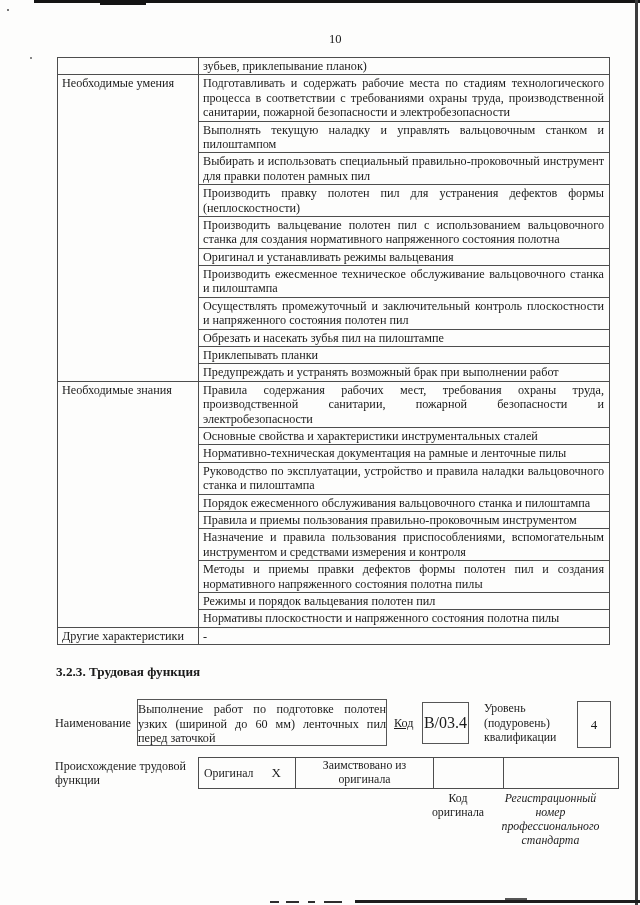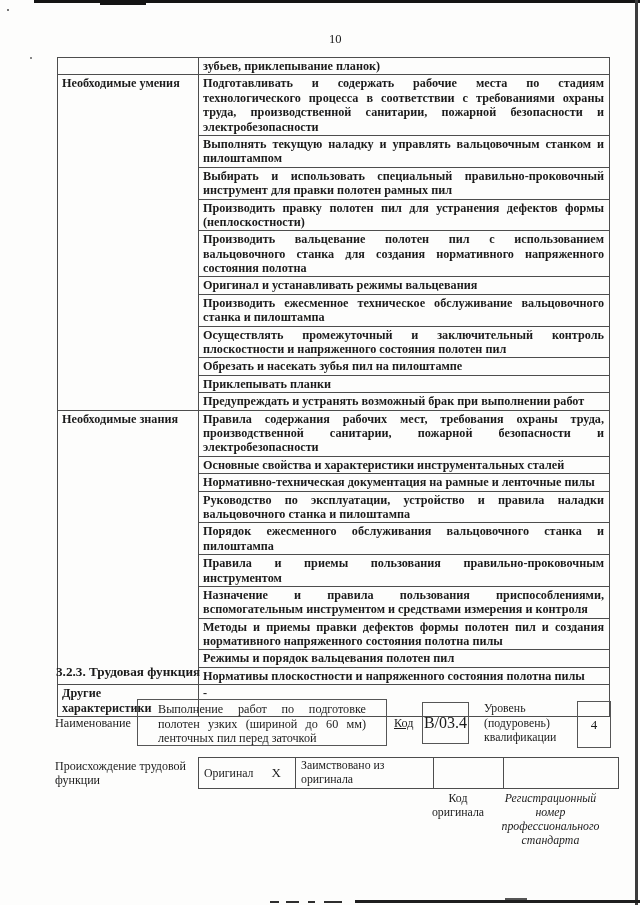--- a/index.html
+++ b/index.html
@@ -34,36 +34,35 @@
   
   .main-table{
     position:absolute;left:57px;top:57px;width:553px;
     border-collapse:collapse;table-layout:fixed;
     font-size:12.2px;line-height:1.18;
   }
   .main-table td{
     border:1px solid var(--border);
     padding:1px 5px 1px 4px;
     vertical-align:top;
-    font-weight:bold;
   }
   .main-table td.label-cell{width:131px;text-align:left;}
   .main-table td.item-cell{text-align:justify;}
 
   .section-heading{
     position:absolute;left:56px;top:664px;
     font-weight:bold;font-size:13.2px;
   }
 
   
   .name-label{position:absolute;left:55px;top:716px;font-size:12.2px;}
   .name-box{
     position:absolute;left:137px;top:699px;width:250px;height:47px;
     border:1.5px solid #565656;box-sizing:border-box;
-    padding:2px 20px;font-size:12.2px;line-height:1.2;text-align:justify;
+    padding:2px 0;font-size:12.2px;line-height:1.2;text-align:justify;
   }
   .code-label{position:absolute;left:394px;top:716px;font-size:12.2px;text-decoration:underline;}
   .code-box{
     position:absolute;left:422px;top:702px;width:47px;height:42px;
     border:1.5px solid #565656;box-sizing:border-box;
     display:flex;align-items:center;justify-content:center;font-size:16px;
   }
   .level-label{
     position:absolute;left:484px;top:701px;width:86px;
     font-size:11.8px;line-height:1.25;
@@ -81,21 +80,21 @@
   }
   .origin-table{
     position:absolute;left:188px;top:757px;width:420px;
     border-collapse:collapse;table-layout:fixed;font-size:11.8px;margin-left:10px;
   }
   .origin-table td{
     border:1px solid var(--border);vertical-align:middle;
     padding:1px 5px;height:27px;box-sizing:border-box;
   }
   .origin-table td.c1{width:97px;}
-  .origin-table td.c2{width:138px;vertical-align:top;line-height:1.18;}
+  .origin-table td.c2{width:138px;vertical-align:top;line-height:1.18;text-align:center;}
   .origin-table td.c3{width:70px;}
   .origin-table td.c4{width:115px;}
   .x-mark{margin-left:18px;font-size:13px;}
   .origin-caption-code{
     position:absolute;left:426px;top:792px;width:64px;text-align:center;
     font-size:11.8px;line-height:1.18;
   }
   .origin-caption-reg{
     position:absolute;left:500px;top:792px;width:101px;text-align:center;
     font-size:11.8px;line-height:1.18;font-style:italic;

